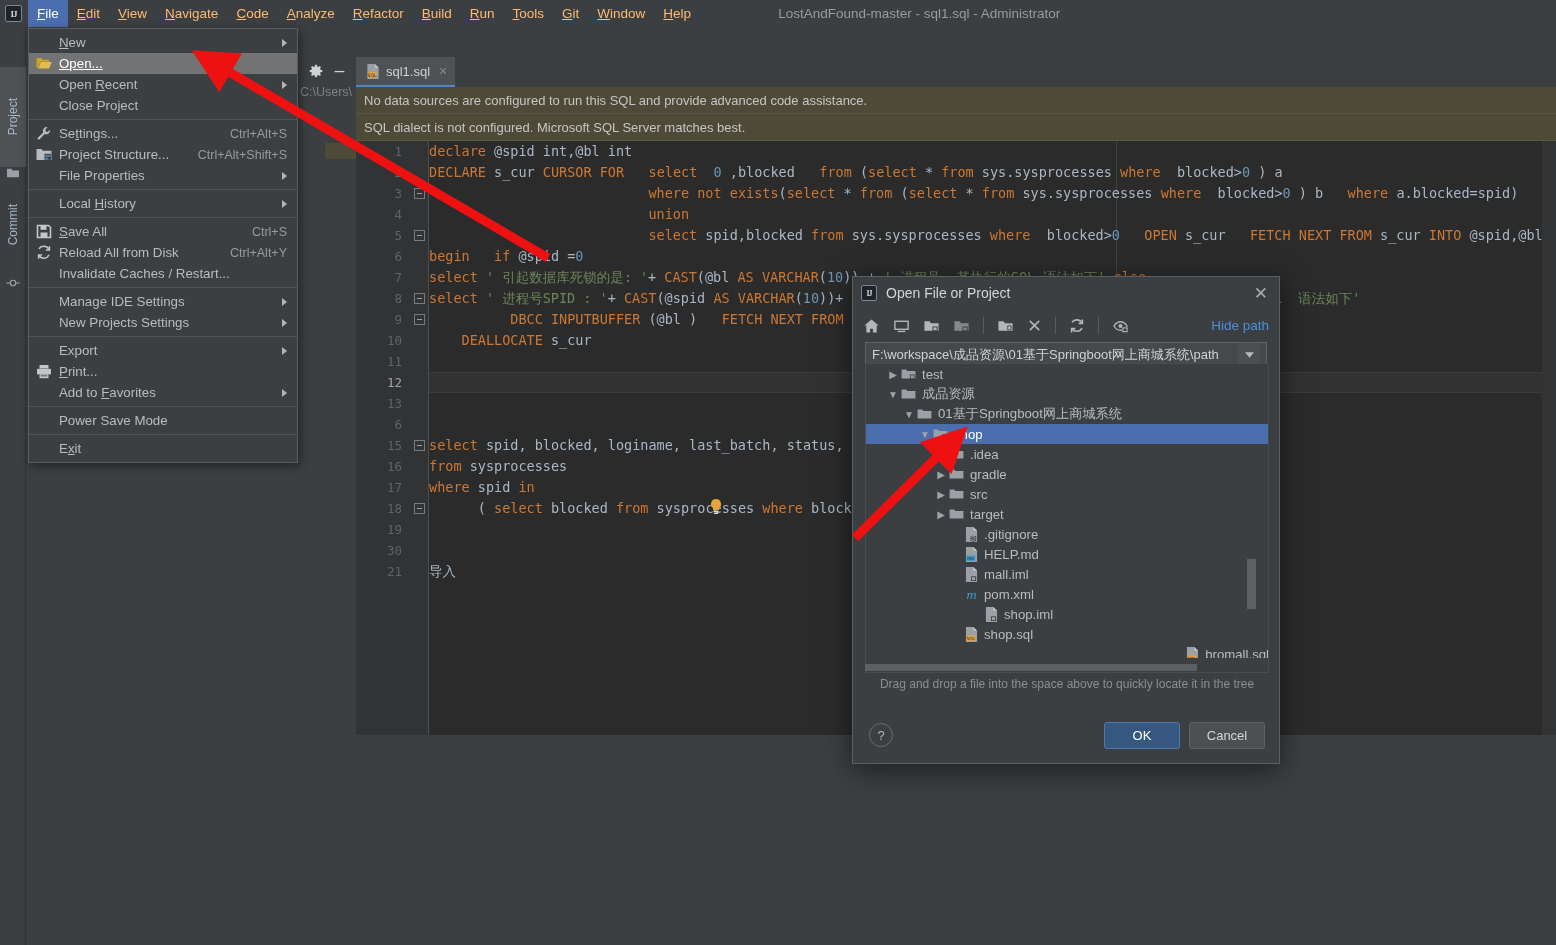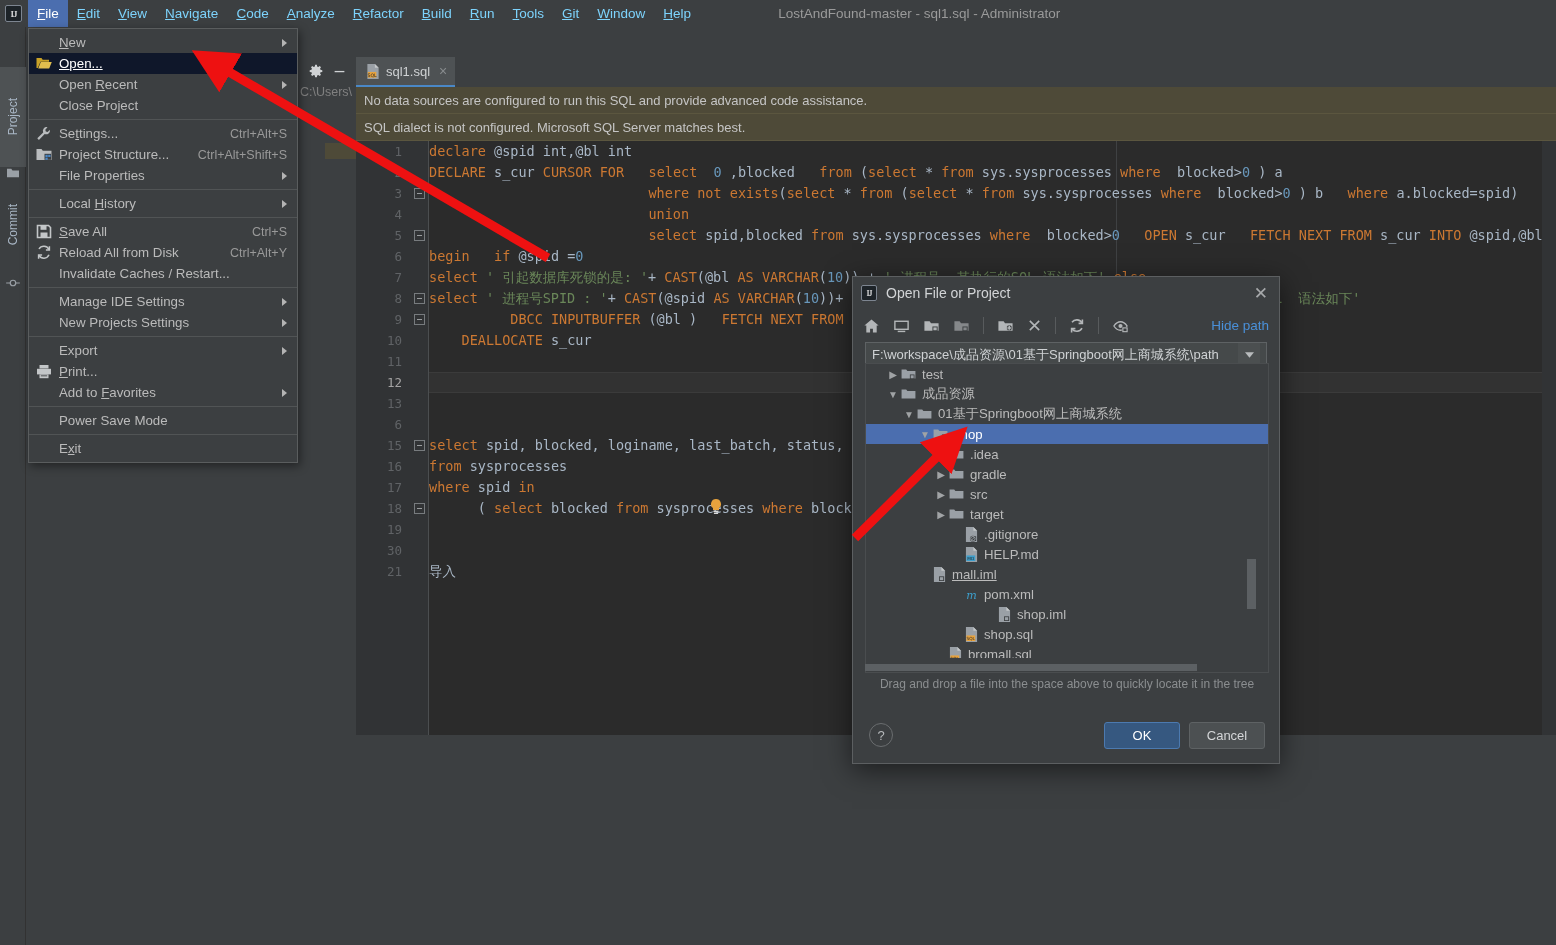--- a/index.html
+++ b/index.html
@@ -18,21 +18,21 @@
   }
   .ij-logo {
     width:17px; height:17px; margin-left:5px; margin-right:6px;
     background:#1d2328; border:1px solid #7d8590; border-radius:2px;
     display:flex; align-items:center; justify-content:center;
     font-size:9px; color:#d5d6d7; font-weight:bold; letter-spacing:-1px;
     font-family:"Liberation Serif", serif;
   }
   .menubar { display:flex; align-items:center; height:27px; }
   .menu-item {
-    padding:4px 9px; font-size:13.5px; color:#7dd3fc; cursor:default;
+    padding:4px 9px; font-size:13.5px; color:#fdba74; cursor:default;
     height:27px; display:flex; align-items:center;
   }
   .menu-item.active { background:#4b6eaf; color:#ffffff; }
   .menu-item u { text-decoration:underline; }
   .win-title {
     margin-left:78px; font-size:13.5px; color:#9a9a9a; white-space:nowrap;
   }
   
   .left-stripe {
     position:absolute; left:0; top:27px; width:26px; height:918px;
@@ -153,21 +153,21 @@
   .menu-popup {
     position:absolute; left:28px; top:28px; width:270px;
     background:#3c3f41; border:1px solid #5a5d5e;
     box-shadow:2px 3px 9px rgba(0,0,0,.45);
     padding:3px 0; z-index:40;
   }
   .mi {
     height:21px; display:flex; align-items:center; position:relative;
     padding-left:30px; padding-right:10px; font-size:13.3px; color:#bbbbbb;
   }
-  .mi.sel { background:#0f172a; color:#ffffff;text-decoration:underline; }
+  .mi.sel { background:#737373; color:#ffffff;text-decoration:underline; }
   .mi .shortcut { margin-left:auto; color:#999999; font-size:12.5px; }
   .mi .arrow {
     margin-left:auto; width:0;height:0;
     border-left:5px solid #b4b4b4; border-top:4px solid transparent; border-bottom:4px solid transparent;
   }
   .mi .mi-ico { position:absolute; left:7px; top:3px; width:16px; height:15px; }
   .mi-sep { height:1px; background:#515455; margin:3px 0; }
   
   .dialog {
     position:absolute; left:852px; top:276px; width:428px; height:488px;
@@ -701,42 +701,42 @@
         <span style="display: flex;">
           <svg class="file-ico" viewBox="0 0 14 16">
             <path d="M1 0h8l4 4v12H1z" fill="#9aa0a6"></path>
             <path d="M9 0l4 4H9z" fill="#c5c8ca"></path>
             <rect x="1.5" y="9" width="9.5" height="6" fill="#3d9ecb"></rect>
             <text x="6.2" y="13.8" font-size="4.6" fill="#2b2b2b" text-anchor="middle" font-family="DejaVu Sans, sans-serif">MD</text>
           </svg>
         </span>
         <span>HELP.md</span>
       </div>
-      <div class="tr" style="padding-left: 52px; text-decoration: underline;">
+      <div class="tr" style="padding-left: 84px;">
         <span class="tw"></span>
         <span style="display: flex;">
           <svg class="file-ico" viewBox="0 0 14 16">
             <path d="M1 0h8l4 4v12H1z" fill="#9aa0a6"></path>
             <path d="M9 0l4 4H9z" fill="#c5c8ca"></path>
             <rect x="6.5" y="10" width="5.5" height="5" fill="#3c3f41"></rect>
             <rect x="7.4" y="10.9" width="3.6" height="3.2" fill="#9aa0a6"></rect>
           </svg>
         </span>
         <span>mall.iml</span>
       </div>
       <div class="tr" style="padding-left: 84px;">
         <span class="tw"></span>
         <span style="display: flex;">
           <svg class="file-ico" viewBox="0 0 14 16">
             <text x="7" y="12.5" font-size="12" font-style="italic" fill="#3d9ecb" text-anchor="middle" font-family="DejaVu Serif, serif">m</text>
           </svg>
         </span>
         <span>pom.xml</span>
       </div>
-      <div class="tr" style="padding-left: 104px; margin-left: 13px;">
+      <div class="tr" style="padding-left: 104px;">
         <span class="tw"></span>
         <span style="display: flex;">
           <svg class="file-ico" viewBox="0 0 14 16">
             <path d="M1 0h8l4 4v12H1z" fill="#9aa0a6"></path>
             <path d="M9 0l4 4H9z" fill="#c5c8ca"></path>
             <rect x="6.5" y="10" width="5.5" height="5" fill="#3c3f41"></rect>
             <rect x="7.4" y="10.9" width="3.6" height="3.2" fill="#9aa0a6"></rect>
           </svg>
         </span>
         <span>shop.iml</span>
@@ -746,21 +746,21 @@
         <span style="display: flex;">
           <svg class="file-ico" viewBox="0 0 14 16">
             <path d="M1 0h8l4 4v12H1z" fill="#9aa0a6"></path>
             <path d="M9 0l4 4H9z" fill="#c5c8ca"></path>
             <rect x="1.5" y="9" width="9.5" height="6" fill="#e8a33d"></rect>
             <text x="6.2" y="13.8" font-size="4.6" fill="#2b2b2b" text-anchor="middle" font-family="DejaVu Sans, sans-serif">SQL</text>
           </svg>
         </span>
         <span>shop.sql</span>
       </div>
-      <div class="tr" style="padding-left: 68px;">
+      <div class="tr" style="padding-left: 68px; justify-content: flex-end;">
         <span class="tw"></span>
         <span style="display: flex;">
           <svg class="file-ico" viewBox="0 0 14 16">
             <path d="M1 0h8l4 4v12H1z" fill="#9aa0a6"></path>
             <path d="M9 0l4 4H9z" fill="#c5c8ca"></path>
             <rect x="1.5" y="9" width="9.5" height="6" fill="#e8a33d"></rect>
             <text x="6.2" y="13.8" font-size="4.6" fill="#2b2b2b" text-anchor="middle" font-family="DejaVu Sans, sans-serif">SQL</text>
           </svg>
         </span>
         <span>bromall.sql</span>

